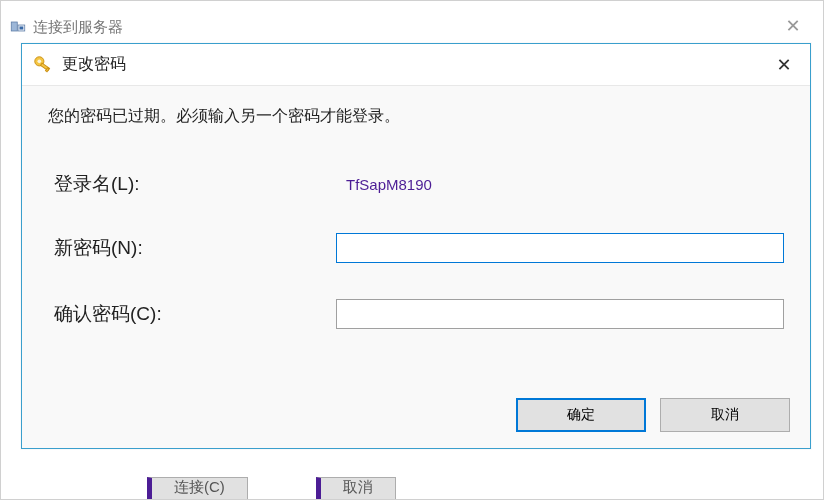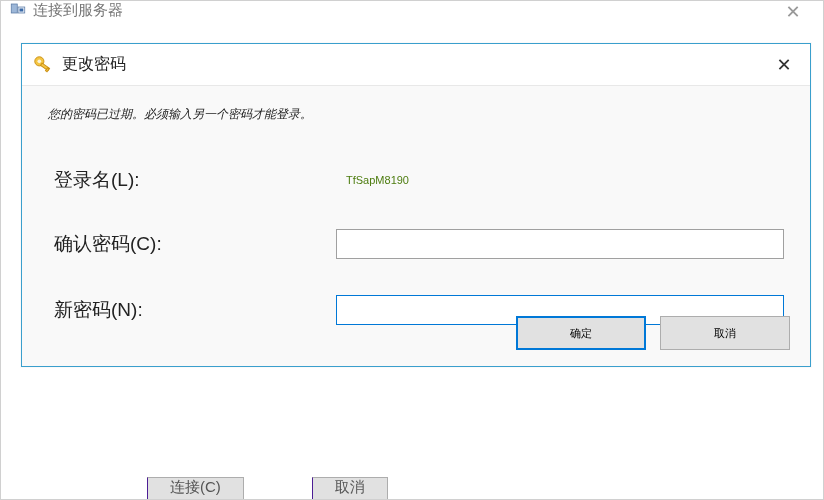--- a/index.html
+++ b/index.html
@@ -18,21 +18,21 @@
     position: absolute;
     top: 0; left: 0;
     width: 824px;
     height: 500px;
     border: 1px solid #d0d0d0;
     background: #fff;
   }
   .parent-titlebar {
     height: 36px;
     display: flex;
-    align-items: flex-start;
+    align-items: flex-end;
     padding: 0 8px;
     background: #fff;
     color: #777;
     font-size: 15px;
   }
   .parent-titlebar .title-text { flex: 1; margin-left: 6px; }
   .parent-close {
     width: 44px;
     text-align: center;
     color: #999;
@@ -40,21 +40,21 @@
     font-weight: 200;
   }
   .server-icon svg { width: 18px; height: 18px; display:block; }
 
   
   .dialog {
     position: absolute;
     top: 42px;
     left: 20px;
     width: 790px;
-    height: 324px;
+    height: 406px;
     border: 1px solid #3a9fcd;
     background: #f9f9f9;
     box-shadow: 0 0 0 1px rgba(0,0,0,0.02);
   }
   .dialog-titlebar {
     height: 42px;
     display: flex;
     align-items: center;
     padding: 0 4px 0 10px;
     background: #fff;
@@ -70,39 +70,38 @@
     font-size: 18px;
     font-weight: 300;
     cursor: pointer;
   }
   .key-icon svg { width: 22px; height: 22px; display:block; }
 
   .dialog-body {
     padding: 20px 26px 0 26px;
   }
   .message {
-    font-size: 12px;
+    font-size: 16px;
     color: #222;
     margin-bottom: 44px;
-    font-style: italic;
   }
   .form-row {
     display: flex;
     align-items: center;
     margin-bottom: 36px;
   }
   .form-row .lbl {
     width: 290px;
     font-size: 19px;
     color: #222;
     padding-left: 6px;
   }
   .form-row .val-static {
-    color: #4d7c0f;
-    font-size: 11px;
+    color: #4c1d95;
+    font-size: 15px;
     padding: 4px 8px;
   }
   .form-row input[type="password"] {
     width: 450px;
     height: 30px;
     border: 1px solid #7a9ec2;
     font-size: 15px;
     padding: 0 6px;
     outline: none;
     background: #fff;
@@ -119,21 +118,21 @@
     bottom: 16px;
     right: 20px;
     display: flex;
     gap: 14px;
   }
   .btn {
     width: 130px;
     height: 34px;
     background: #e1e1e1;
     border: 1px solid #adadad;
-    font-size: 11px;
+    font-size: 14px;
     color: #000;
     cursor: pointer;
     display: flex;
     align-items: center;
     justify-content: center;
   }
   .btn.primary {
     border: 2px solid #0078d7;
     background: #e1e1e1;
   }
@@ -144,21 +143,21 @@
     bottom: 0;
     left: 146px;
     height: 22px;
     display: flex;
     gap: 68px;
     color: #555;
     font-size: 15px;
   }
   .parent-bottom .frag {
     border-top: 1px solid #adadad;
-    border-left: 1px solid #4c1d95;
+    border-left: 5px solid #4c1d95;
     border-right: 1px solid #adadad;
     padding: 0 22px;
     background: #e1e1e1;
     white-space: nowrap;
   }
 </style>
 </head>
 <body>
 
 <div class="parent-window">
@@ -195,27 +194,27 @@
 
     <div class="dialog-body">
       <div class="message">您的密码已过期。必须输入另一个密码才能登录。</div>
 
       <div class="form-row">
         <div class="lbl">登录名(L):</div>
         <div class="val-static">TfSapM8190</div>
       </div>
 
       <div class="form-row">
+        <div class="lbl">新密码(N):</div>
+        <input type="password" class="focused" autofocus="" style="">
+      </div>
+
+      <div class="form-row">
         <div class="lbl">确认密码(C):</div>
         <input type="password" class="plain" style="">
-      </div>
-
-      <div class="form-row">
-        <div class="lbl">新密码(N):</div>
-        <input type="password" class="focused" autofocus="" style="">
       </div>
     </div>
 
     <div class="dialog-buttons">
       <div class="btn primary">确定</div>
       <div class="btn">取消</div>
     </div>
   </div>
 
 </div>

